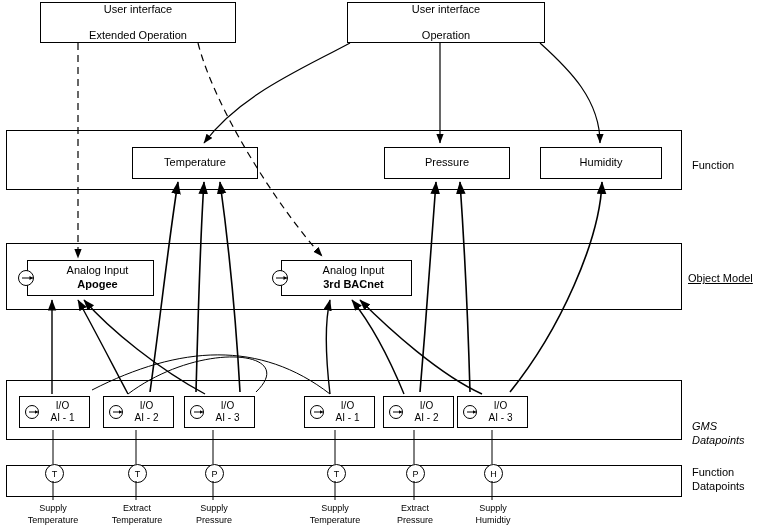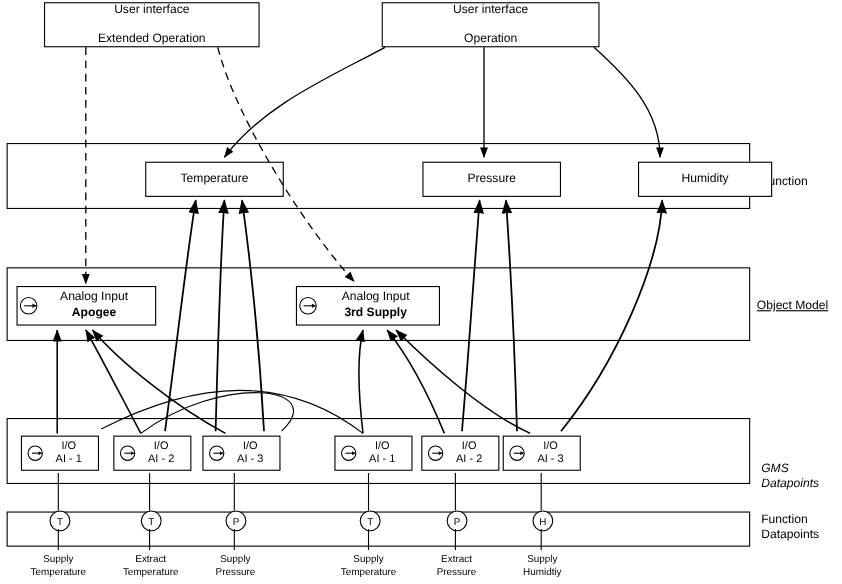--- a/index.html
+++ b/index.html
@@ -47,20 +47,21 @@
   .ui-box {
     font-size: 11px;
     gap: 12px;
   }
   .func-box {
     font-size: 11px;
   }
   .obj-box {
     font-size: 11px;
     padding-left: 14px;
+    margin-left: 12px;
   }
   .obj-box .l2 {
     font-weight: bold;
   }
   .io-box {
     font-size: 10px;
     padding-left: 16px;
   }
   .io-inner {
     display: flex;
@@ -121,31 +122,31 @@
     <span>User interface</span>
     <span>Operation</span>
   </div>
 
   <div class="box func-box" style="left:132px; top:147px; width:126px; height:32px;">
     <span>Temperature</span>
   </div>
   <div class="box func-box" style="left:384px; top:147px; width:126px; height:32px;">
     <span>Pressure</span>
   </div>
-  <div class="box func-box" style="left:540px; top:147px; width:122px; height:32px;margin-left:40px;">
+  <div class="box func-box" style="left:540px; top:147px; width:122px; height:32px;">
     <span>Humidity</span>
   </div>
 
   <div class="box obj-box" style="left:15px; top:260px; width:127px; height:36px;">
     <span>Analog Input</span>
     <span class="l2">Apogee</span>
   </div>
   <div class="box obj-box" style="left:269px; top:260px; width:131px; height:36px;">
     <span>Analog Input</span>
-    <span class="l2">3rd Supply</span>
+    <span class="l2">3rd BACnet</span>
   </div>
 
   <div class="box io-box" style="left:19px; top:396px; width:71px; height:32px;">
     <div class="io-inner">
       <span>I/O</span>
       <span>AI - 1</span>
     </div>
   </div>
   <div class="box io-box" style="left:103px; top:396px; width:71px; height:32px;">
     <div class="io-inner">

